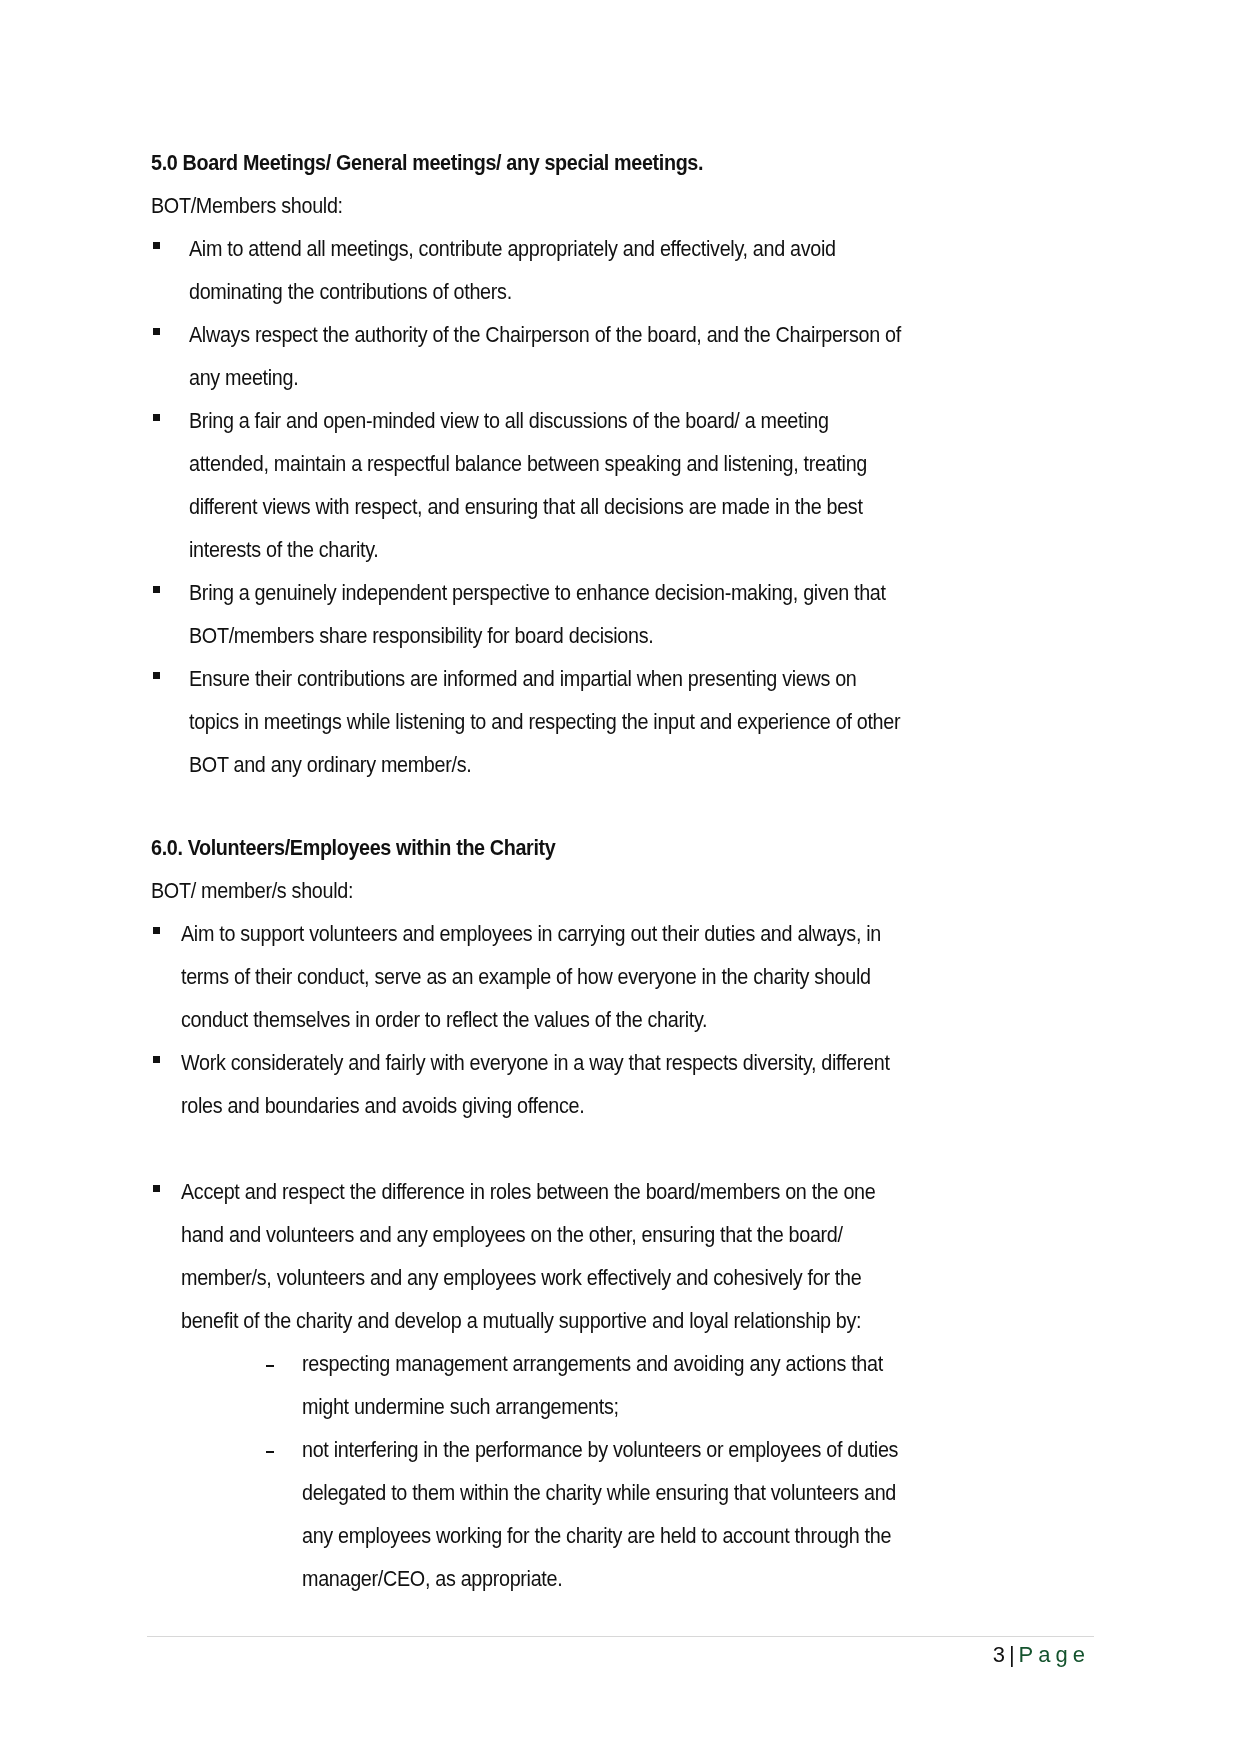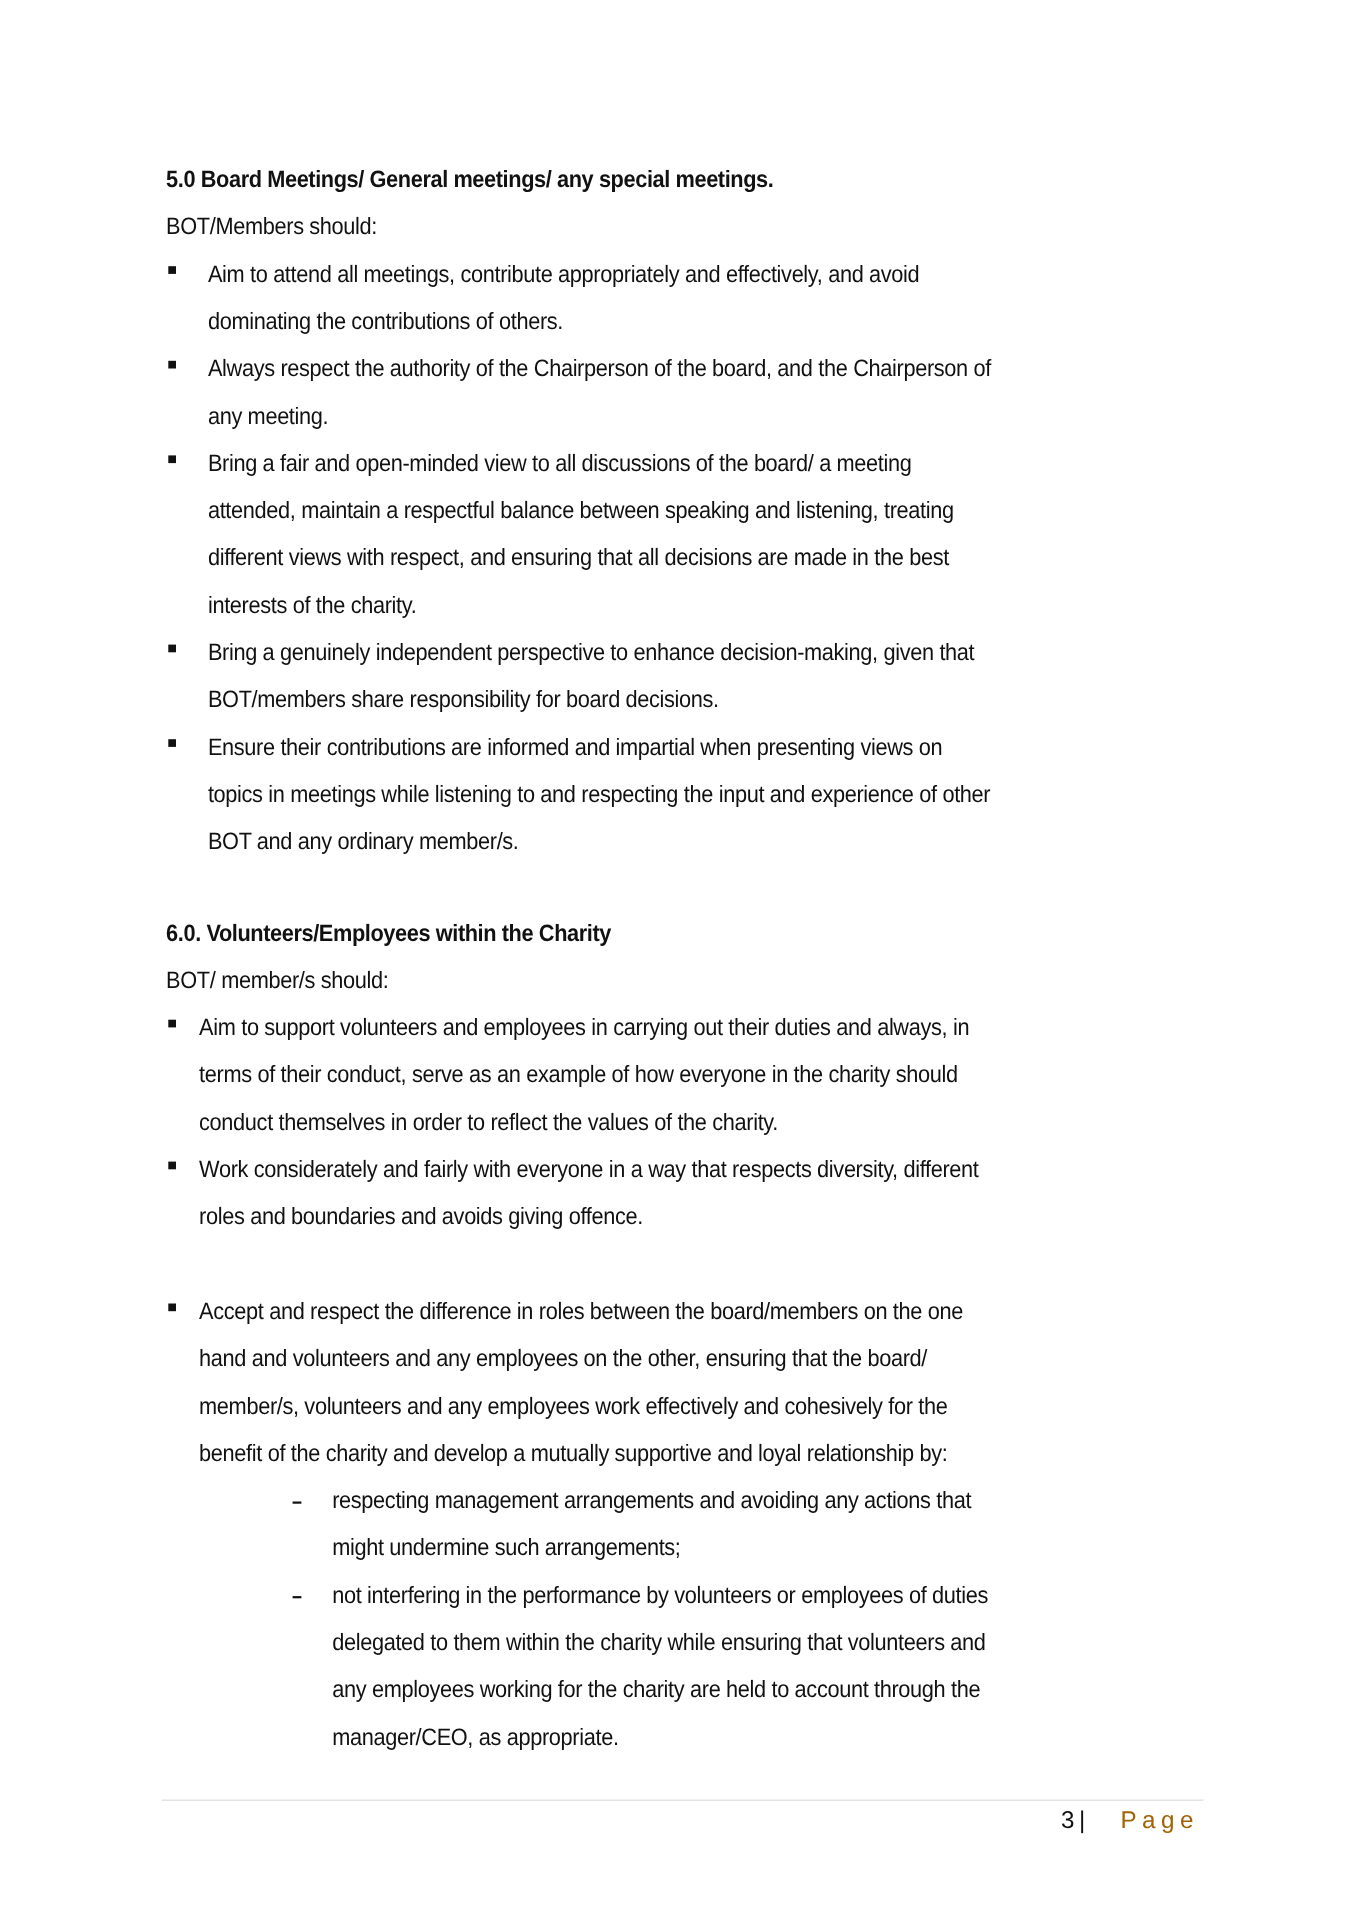--- a/index.html
+++ b/index.html
@@ -8,21 +8,21 @@
   .page { position: absolute; left: 0; top: 0; width: 1240px; height: 1507px; }
   .line { position: absolute; white-space: nowrap; font-size: 21.5px; line-height: 43px;
           letter-spacing: -0.35px; transform: scaleX(0.92); transform-origin: left center; }
   .heading { font-weight: bold; letter-spacing: -0.4px; }
   .bullet-mark { position: absolute; width: 7px; height: 7px; background: #111; }
   .dash-mark { position: absolute; width: 8px; height: 1.6px; background: #111; }
   .footer-rule { position: absolute; left: 147px; top: 1636px; width: 947px; height: 1px; background: #d8d8d8; }
   .footer { position: absolute; top: 1640px; right: 150px; font-size: 22px; line-height: 30px; white-space: nowrap; }
   .footer .num { color: #111; }
   .footer .sep { color: #111; margin: 0 4px; }
-  .footer .page-word { color: #a16207; letter-spacing: 5px; margin-left: 28px; }
+  .footer .page-word { color: #14532d; letter-spacing: 5px; }
 </style>
 </head>
 <body>
 
 <div class="page">
 
   <div class="line heading" style="left:151px; top:142px;">5.0 Board Meetings/ General meetings/ any special meetings.</div>
   <div class="line" style="left:151px; top:185px;">BOT/Members  should:</div>
 
   <div class="bullet-mark" style="left:153px; top:242px;"></div>

